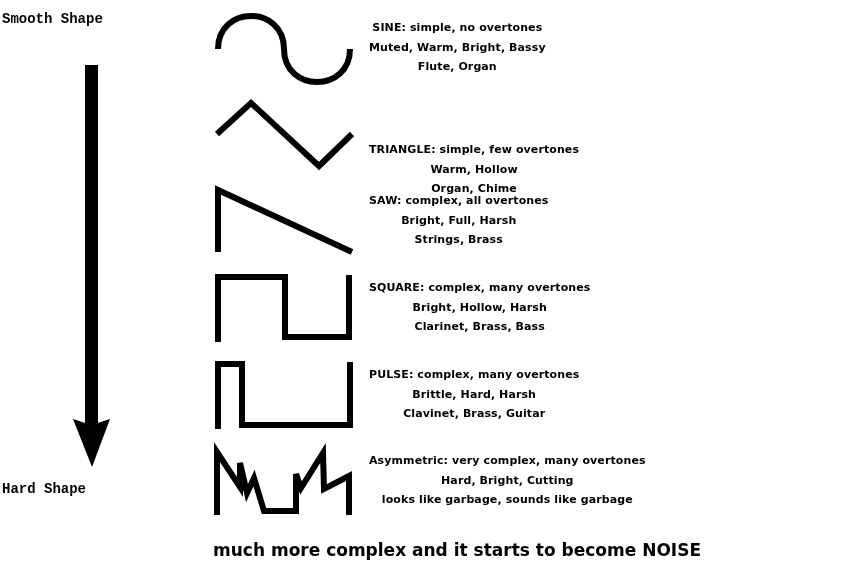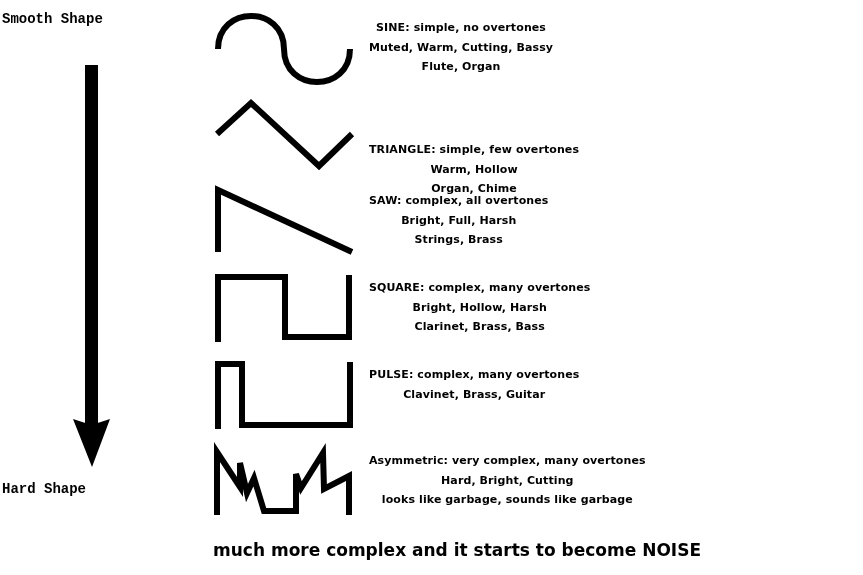--- a/index.html
+++ b/index.html
@@ -37,21 +37,21 @@
     <polyline points="218,342 218,277 285,277 285,337 349,337 349,275"></polyline>
 
     <polyline points="218,429 218,364 242,364 242,425 350,425 350,362"></polyline>
 
     <polyline points="217,515 217,452 240,487 240,463 247,493 254,478 264,511 296,511 296,474 301,488 323,453 324,489 349,476 349,515"></polyline>
   </g>
 </svg>
 
 <div class="desc" style="top:18px;">
   <div>SINE: simple, no overtones</div>
-  <div>Muted, Warm, Cutting, Bassy</div>
+  <div>Muted, Warm, Bright, Bassy</div>
   <div>Flute, Organ</div>
 </div>
 
 <div class="desc" style="top:104px;margin-top:36px;">
   <div>TRIANGLE: simple, few overtones</div>
   <div>Warm, Hollow</div>
   <div>Organ, Chime</div>
 </div>
 
 <div class="desc" style="top:191px;">
@@ -61,20 +61,21 @@
 </div>
 
 <div class="desc" style="top:278px;">
   <div>SQUARE: complex, many overtones</div>
   <div>Bright, Hollow, Harsh</div>
   <div>Clarinet, Brass, Bass</div>
 </div>
 
 <div class="desc" style="top:365px;">
   <div>PULSE: complex, many overtones</div>
+  <div>Brittle, Hard, Harsh</div>
   <div>Clavinet, Brass, Guitar</div>
 </div>
 
 <div class="desc" style="top:451px;">
   <div>Asymmetric: very complex, many overtones</div>
   <div>Hard, Bright, Cutting</div>
   <div>looks like garbage, sounds like garbage</div>
 </div>
 
 <div class="axis-label" id="label-bottom">

